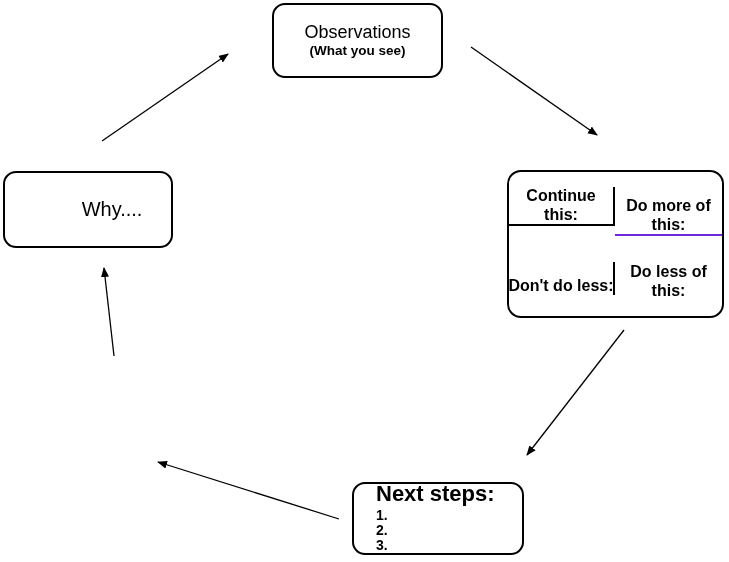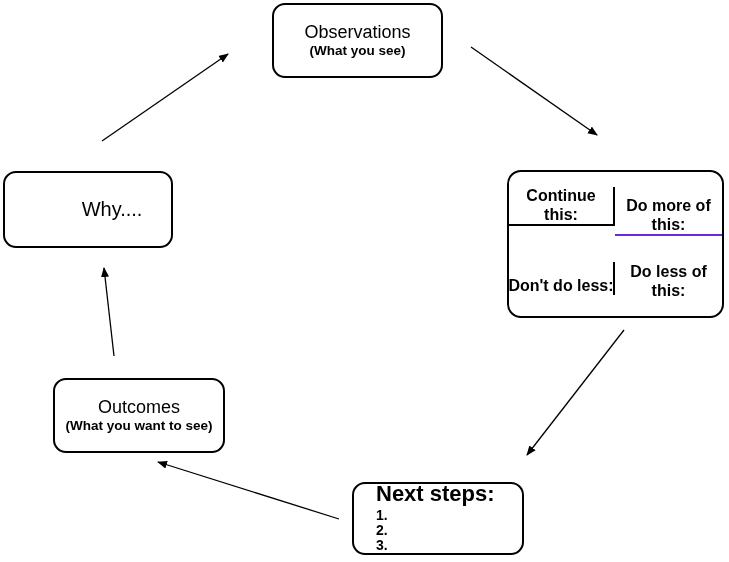--- a/index.html
+++ b/index.html
@@ -106,24 +106,20 @@
 this:</div>
     <div class="grid-cell cell-dont-do">Don't do less:</div>
     <div class="grid-cell cell-do-less">Do less of
 this:</div>
   </div>
 
   <div class="node node-why">
     <div class="node-title">Why....</div>
   </div>
 
-  <div class="node node-outcomes">
-    <div class="node-title">Outcomes</div>
-    <div class="node-subtitle">(What you want to see)</div>
-  </div>
 
   <div class="node node-next-steps">
     <div class="next-steps-title">Next steps:</div>
     <div class="next-steps-item">1.</div>
     <div class="next-steps-item">2.</div>
     <div class="next-steps-item">3.</div>
   </div>
 
 </div>
 

